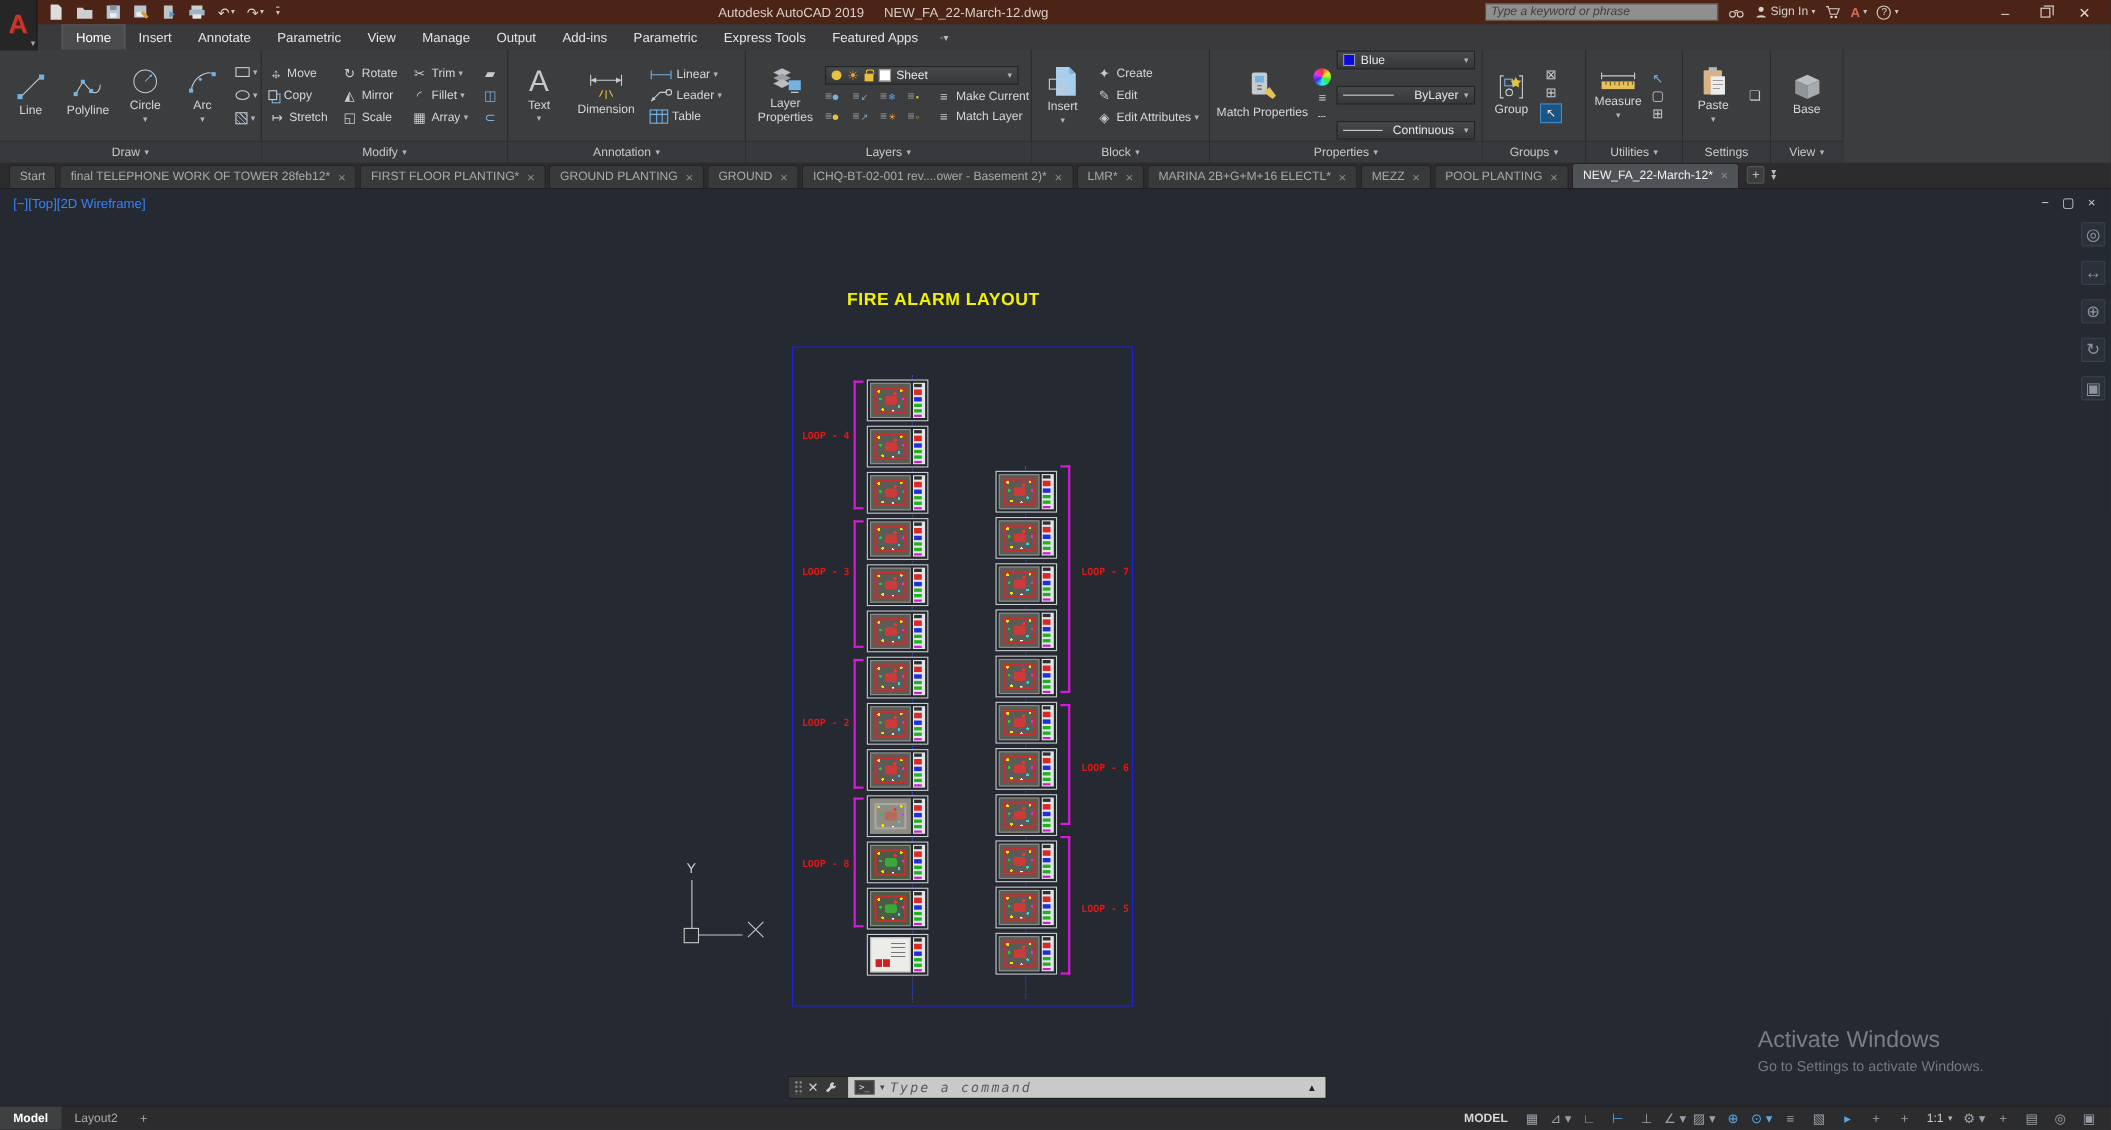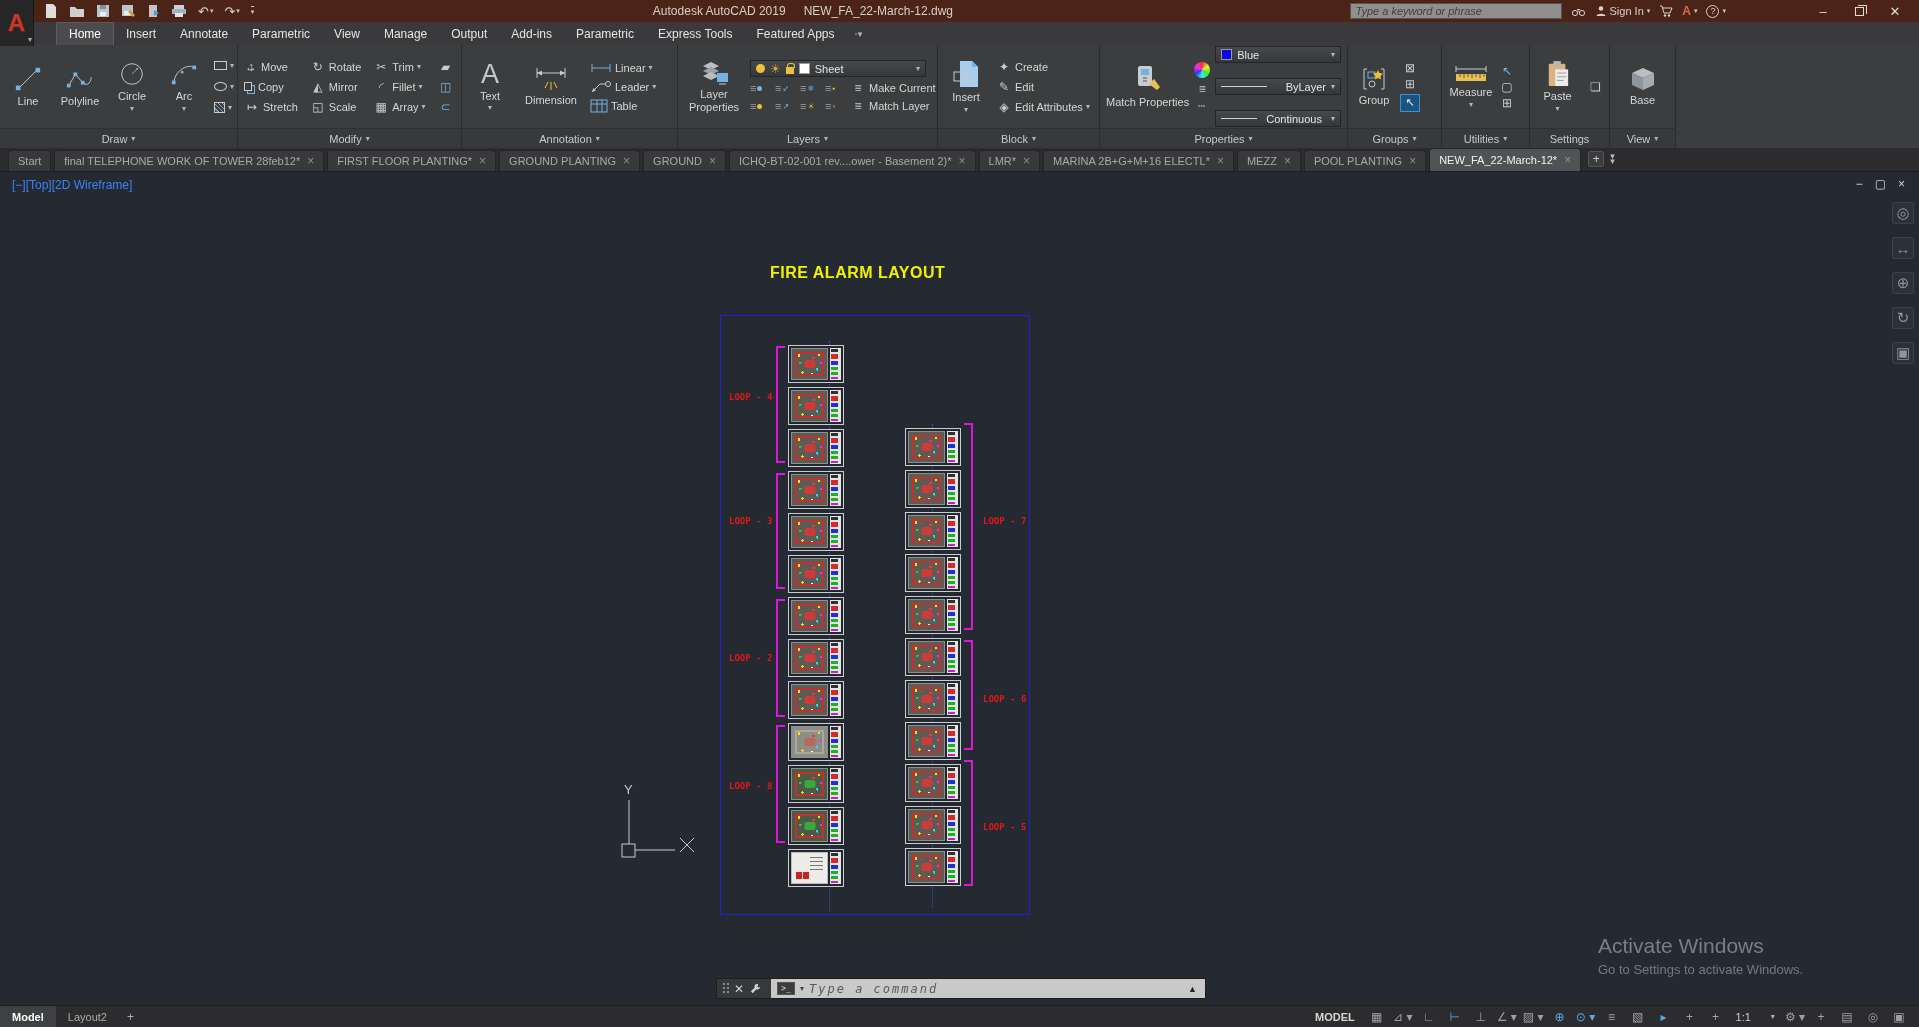--- a/index.html
+++ b/index.html
@@ -140,21 +140,21 @@
   
   .statusbar{position:absolute;left:0;top:1005px;width:100%;height:22px;background:#2c2c2e;display:flex;align-items:center;z-index:30;border-top:1px solid #1f1f21;}
   .sb-left{display:flex;align-items:center;height:100%;}
   .sbtab{height:100%;display:flex;align-items:center;padding:0 12px;font-size:11px;color:#ababab;}
   .sbtab.on{background:#3e4042;color:#fff;font-weight:bold;}
   .sb-plus{padding:0 8px;color:#ababab;font-size:12px;}
   .sb-right{margin-left:auto;display:flex;align-items:center;gap:2px;padding-right:8px;}
   .sb-model{font-size:11px;font-weight:bold;color:#d6d6d6;padding:0 8px;}
   .sbi{min-width:24px;height:18px;display:flex;align-items:center;justify-content:center;font-size:12px;color:#9aa0a6;padding:0 2px;}
   .sbi.on{color:#58a8e8;}
-  .sb-scale{font-size:11px;color:#cfcfcf;padding:0 6px;display:flex;gap:20px;align-items:center;justify-content:space-between;}
+  .sb-scale{font-size:11px;color:#cfcfcf;padding:0 6px;display:flex;gap:4px;align-items:center;justify-content:space-between;}
 </style>
 </head>
 <body>
 
 <div class="app">
 
   <div class="titlebar">
     <div class="logo">
       <span class="a">A</span>
       <span class="lc">▾</span>

